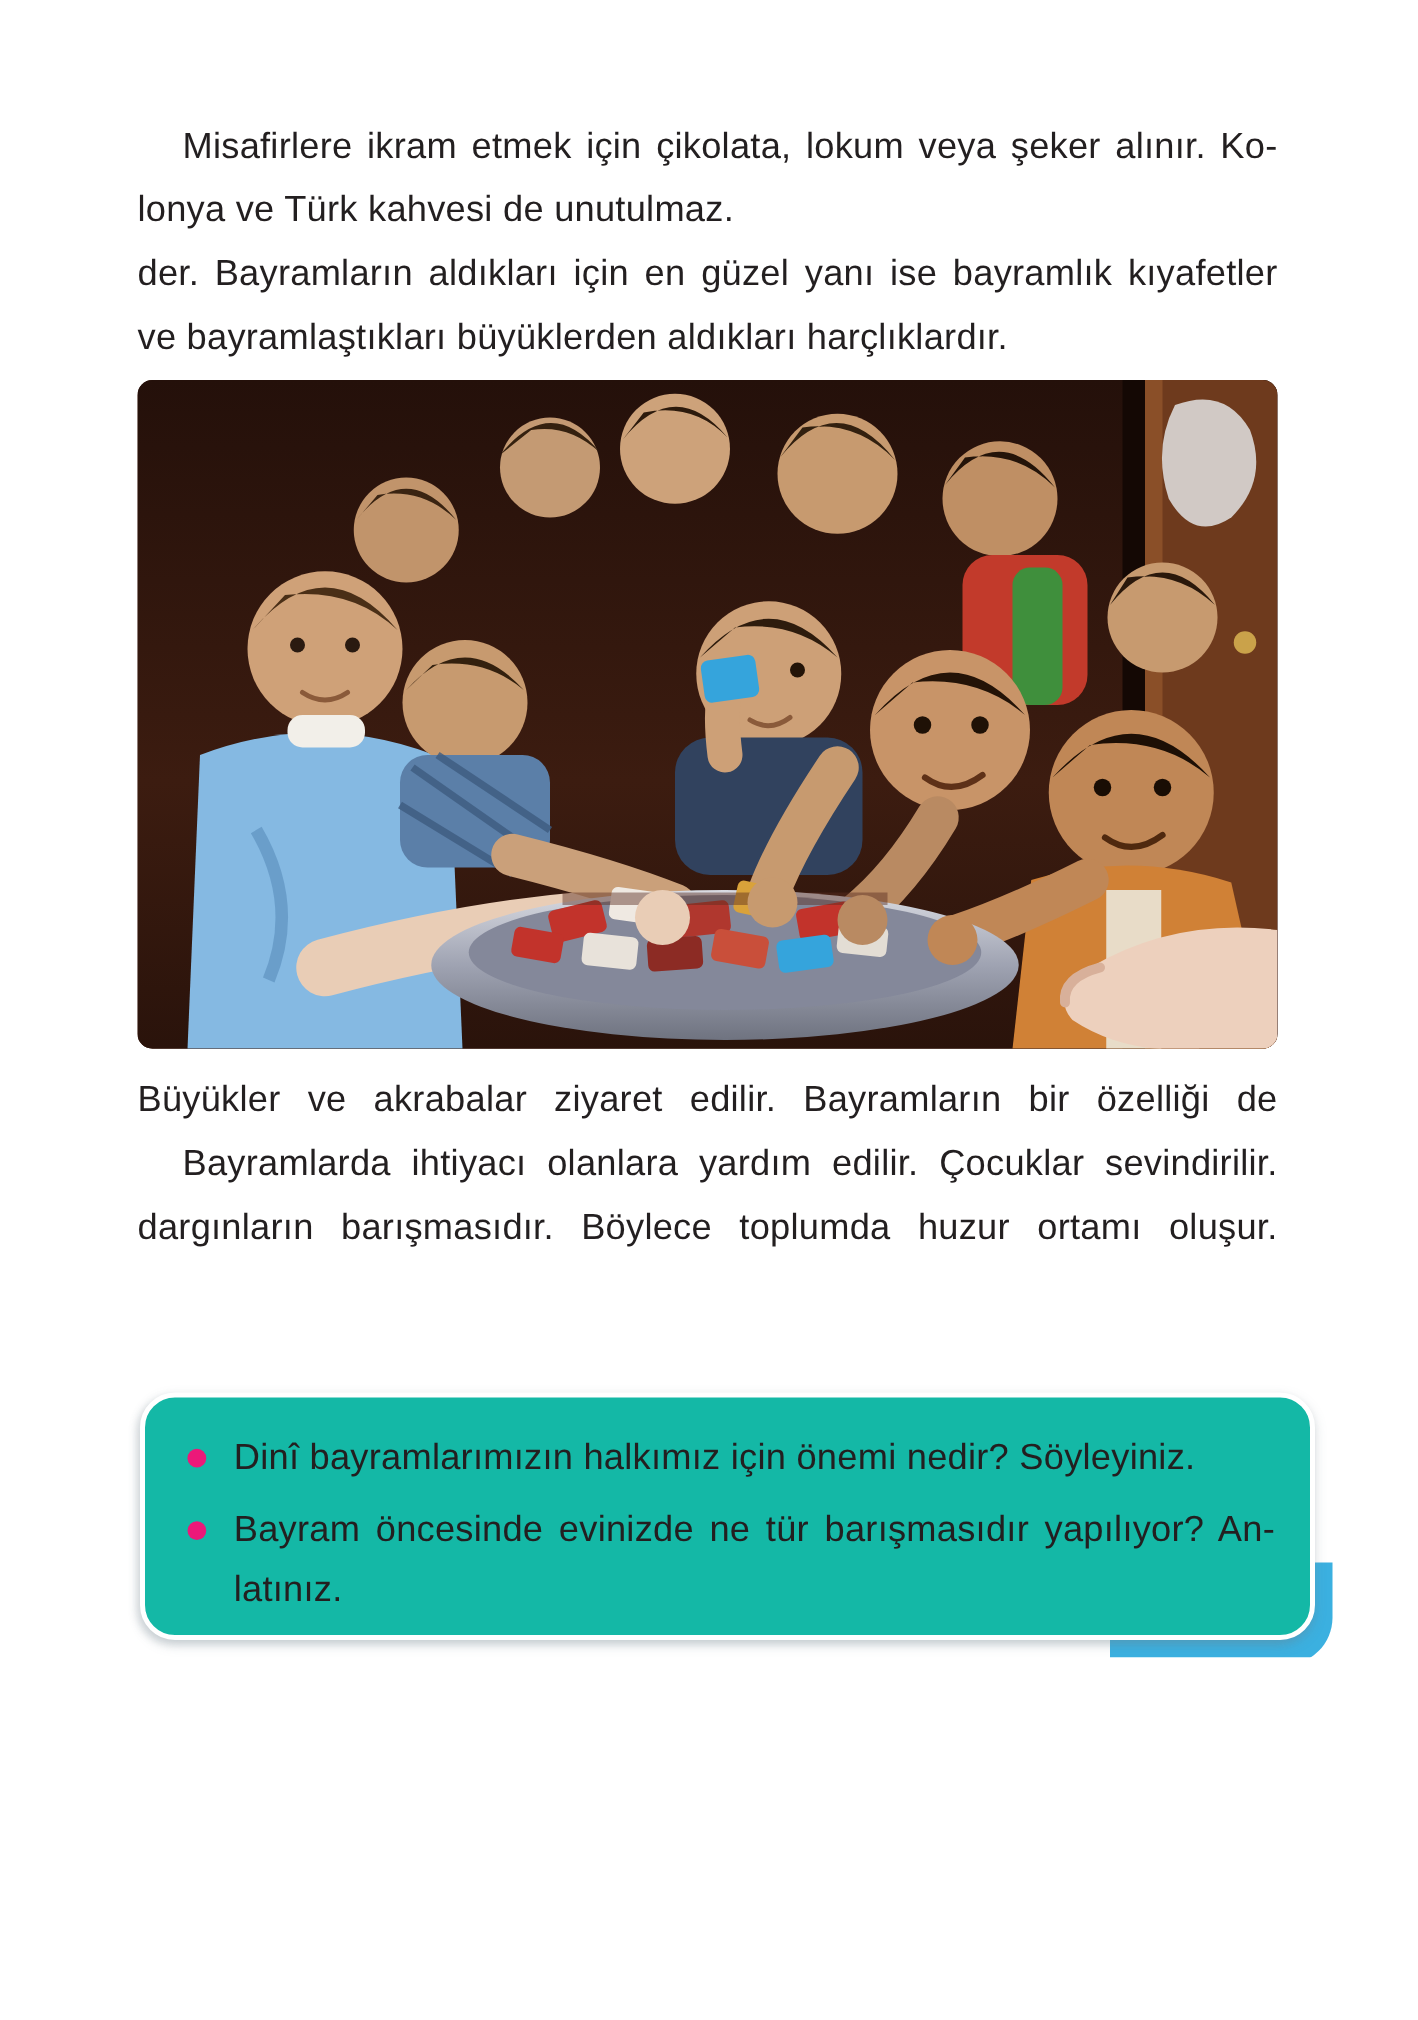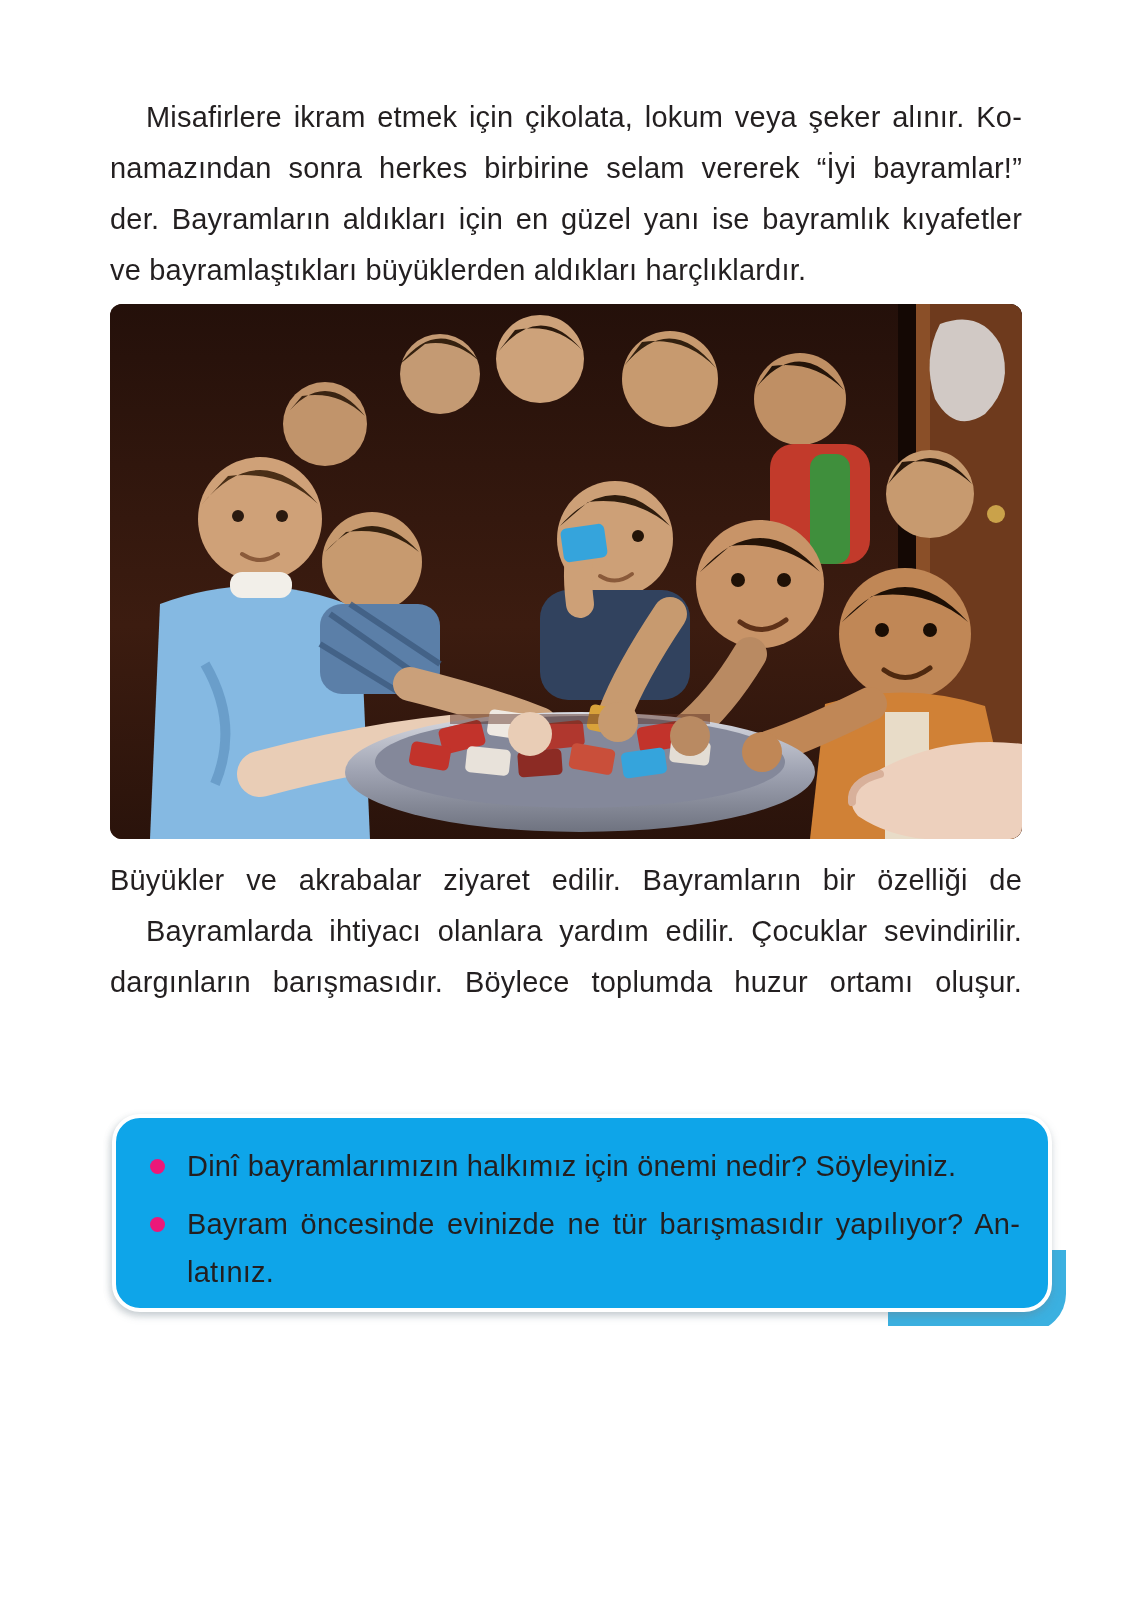--- a/index.html
+++ b/index.html
@@ -59,24 +59,24 @@
 </style>
 </head>
 <body>
 
 <div class="page" style="color: rgb(35, 31, 32);">
 
   <div class="content">
 
     <div class="para">
       <div class="line first">Misafirlere ikram etmek için çikolata, lokum veya şeker alınır. Ko-</div>
+      <div class="line last">lonya ve Türk kahvesi de unutulmaz.</div>
     </div>
 
     <div class="para">
-      <div class="line">namazından sonra herkes birbirine selam vererek “İyi bayramlar!”</div>
       <div class="line">der. Bayramların aldıkları için en güzel yanı ise bayramlık kıyafetler</div>
       <div class="line last">ve bayramlaştıkları büyüklerden aldıkları harçlıklardır.</div>
     </div>
 
     <div class="photo-frame" role="img" aria-label="Kalabalık bir çocuk grubu gümüş bir tepsideki şekerlere uzanıyor; sağ alttan bir yetişkin eli tepsiyi tutuyor">
       <svg viewBox="0 0 912 535" aria-hidden="true">
         <defs>
           <linearGradient id="bg" x1="0" y1="0" x2="0" y2="1">
             <stop offset="0" stop-color="#24100a"></stop>
             <stop offset="0.6" stop-color="#3c1c10"></stop>
@@ -188,21 +188,21 @@
     </div>
 
     <div class="para after-photo">
       <div class="line">Büyükler ve akrabalar ziyaret edilir. Bayramların bir özelliği de</div>
       <div class="line first">Bayramlarda ihtiyacı olanlara yardım edilir. Çocuklar sevindirilir.</div>
       <div class="line">dargınların barışmasıdır. Böylece toplumda huzur ortamı oluşur.</div>
     </div>
 
     <div class="qbox-wrap">
       <div class="qbox-ribbon" style="background: rgb(59, 176, 224);"></div>
-      <div class="qbox" style="background: #0ea5e9; border-color: rgb(255, 255, 255);">
+      <div class="qbox" style="background: #14b8a6; border-color: rgb(255, 255, 255);">
         <div class="qitem">
           <span class="qdot" style="background: rgb(236, 24, 121);"></span>
           <div class="qtext">
             <div class="line plain">Dinî bayramlarımızın halkımız için önemi nedir? Söyleyiniz.</div>
           </div>
         </div>
         <div class="qitem">
           <span class="qdot" style="background: rgb(236, 24, 121);"></span>
           <div class="qtext">
             <div class="line justify">Bayram öncesinde evinizde ne tür barışmasıdır yapılıyor? An-</div>

